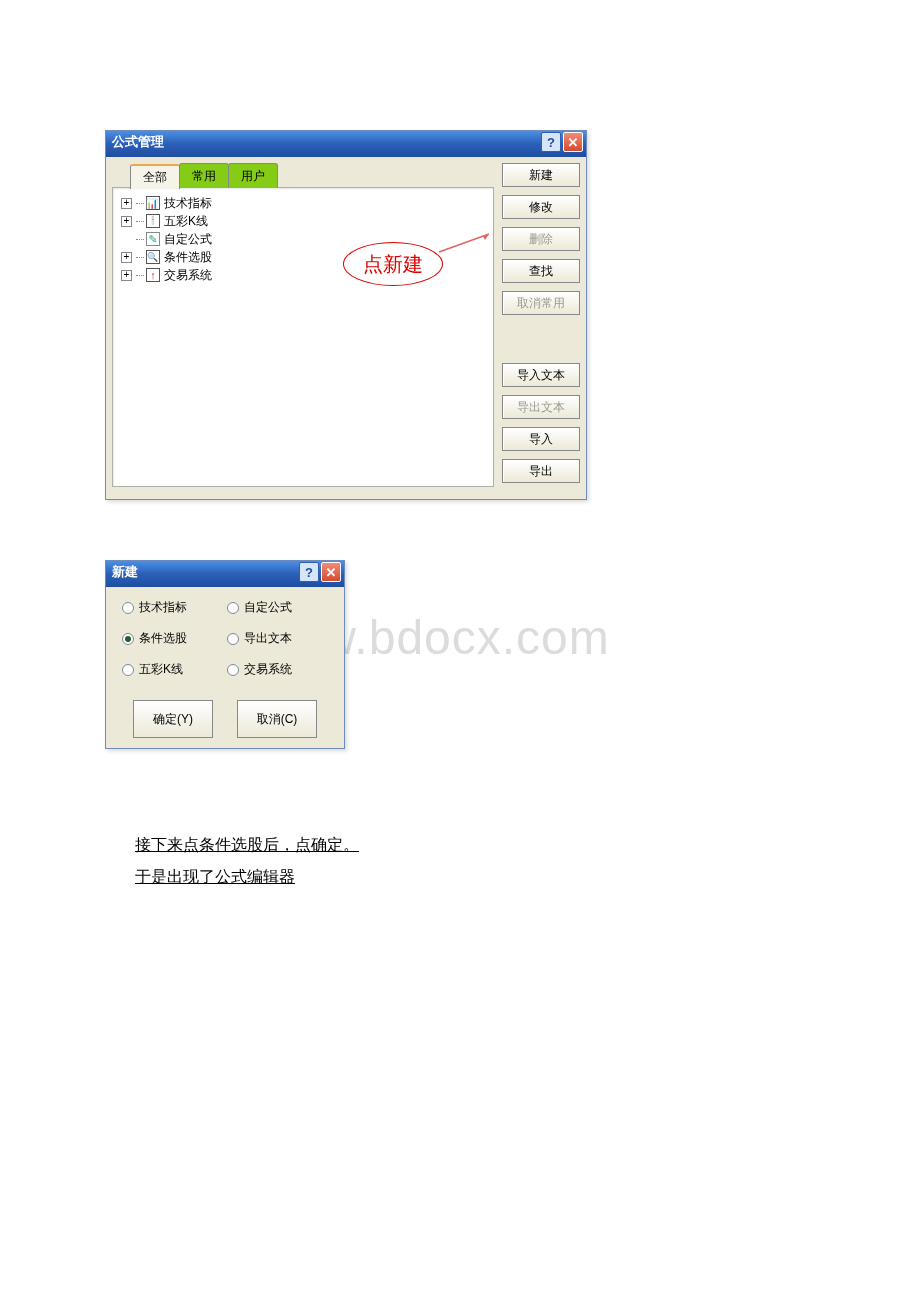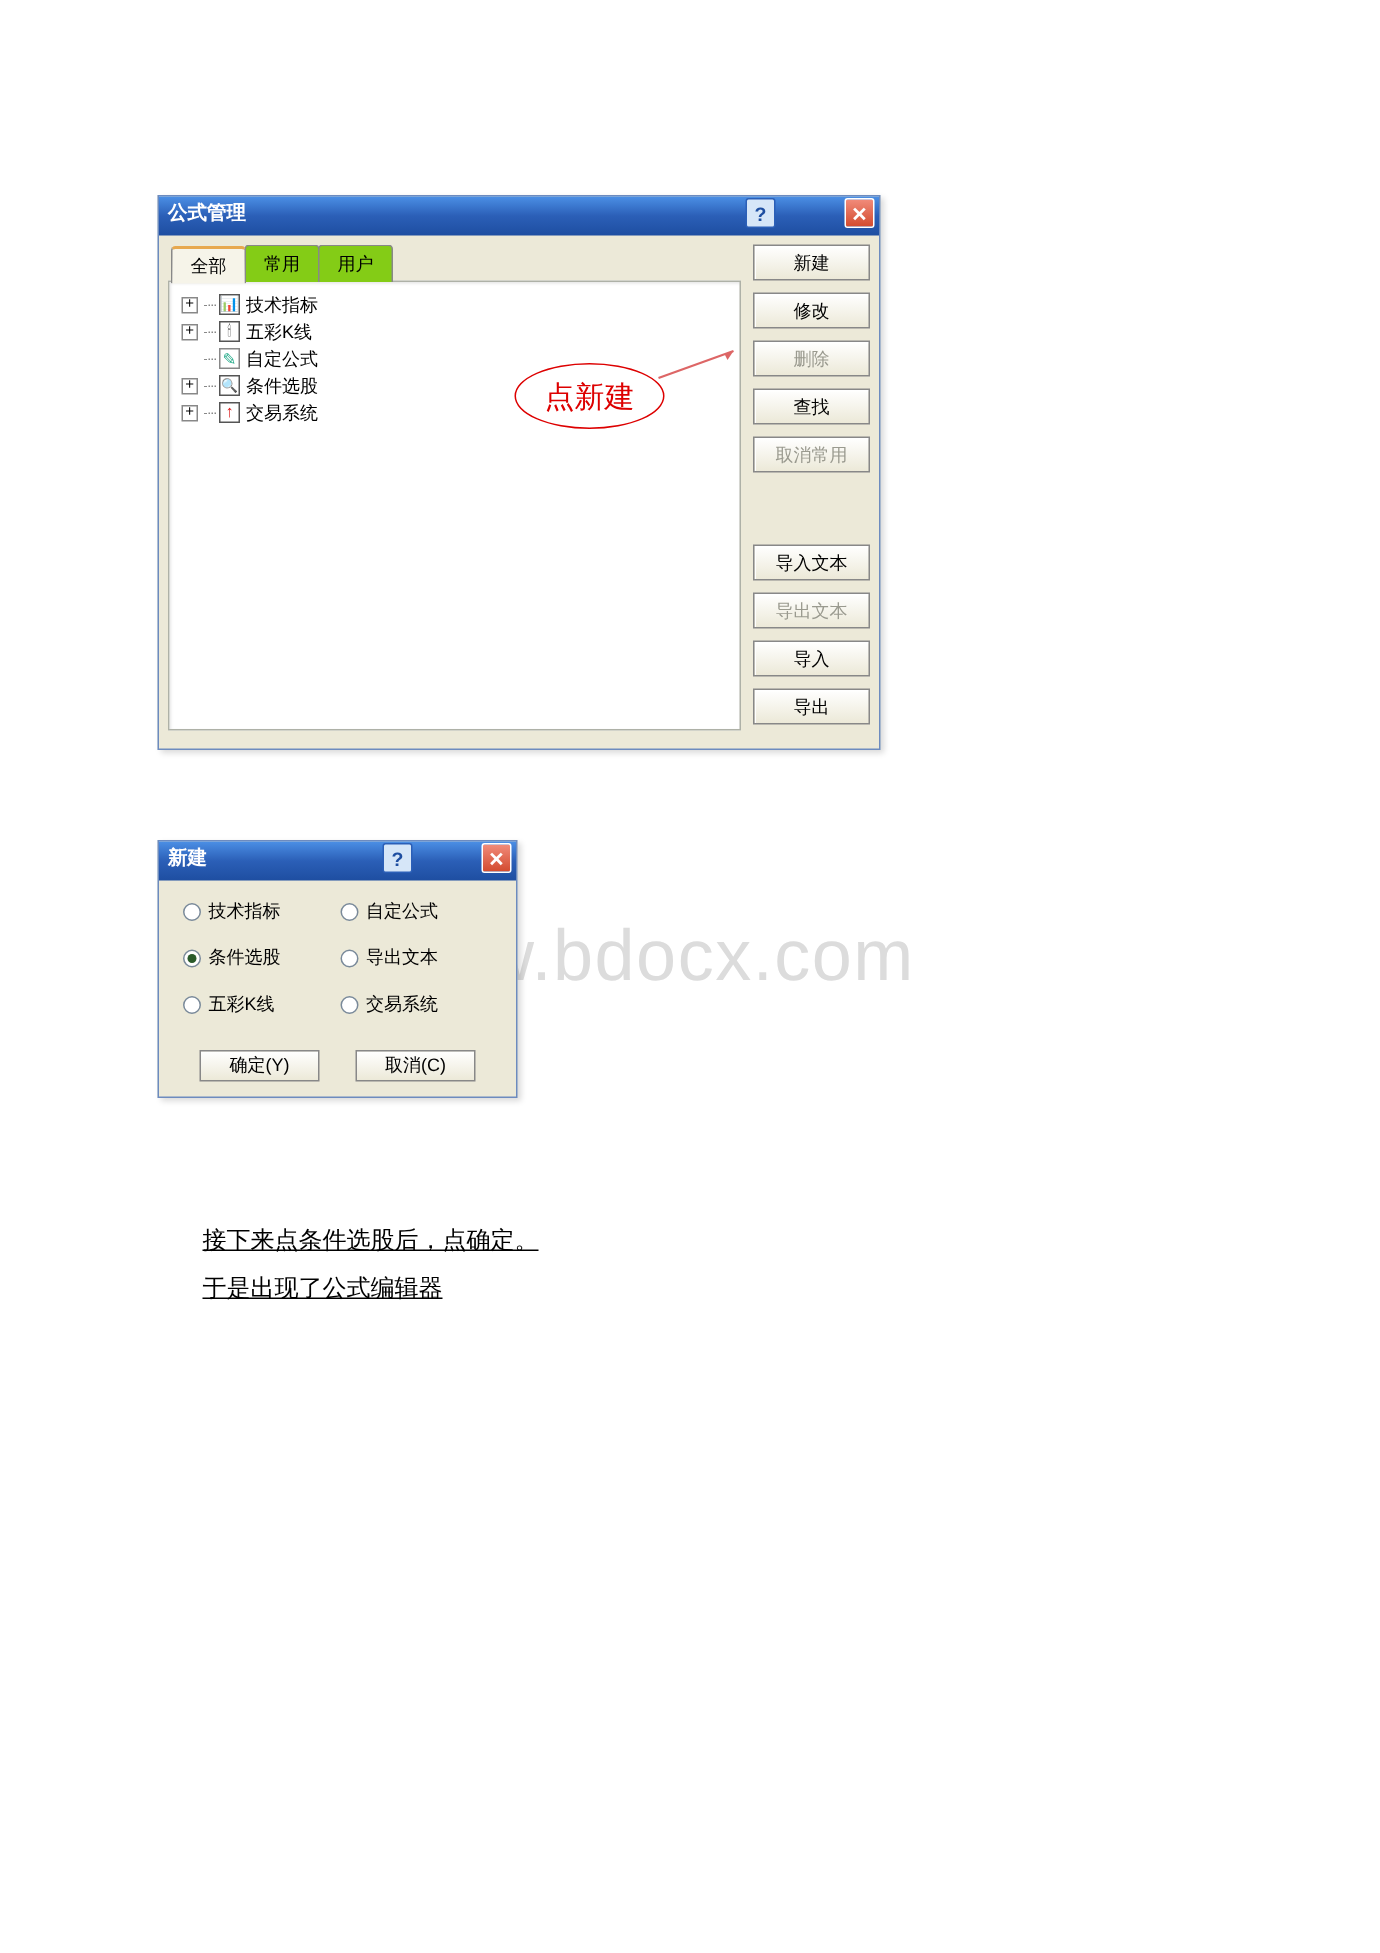--- a/index.html
+++ b/index.html
@@ -32,21 +32,20 @@
     .dialog1 { width: 482px; }
     .titlebar {
       height: 26px;
       background: linear-gradient(to bottom, #4b8fe5 0%, #2b5fb7 50%, #1e4ea1 100%);
       display: flex;
       align-items: center;
       padding: 0 3px 4px 6px;
       color: #fff;
       font-weight: bold;
       font-size: 13px;
-      gap: 44px;
     }
     .titlebar .title-text { flex: 1; }
     .titlebar-btn {
       width: 20px; height: 20px;
       margin-left: 2px;
       display: flex; align-items: center; justify-content: center;
       background: #d6e6f8;
       border: 1px solid #2b5fb7;
       border-radius: 2px;
       color: #1e4ea1;
@@ -60,21 +59,21 @@
       border-color: #fff;
     }
     .dialog1-body {
       padding: 6px 6px 8px 6px;
       display: flex;
     }
     .left-col { flex: 1; }
     .right-col { width: 86px; padding-left: 8px; display: flex; flex-direction: column; }
     .tabrow {
       display: flex;
-      margin-left: 2px;
+      margin-left: 18px;
       position: relative;
       z-index: 2;
     }
     .tab {
       padding: 4px 12px 3px 12px;
       border: 1px solid #888;
       border-bottom: none;
       background: #84cc16;
       margin-right: -1px;
       cursor: pointer;
@@ -219,21 +218,21 @@
       background: #2a5a2a;
       border-radius: 50%;
     }
     .dlg2-buttons {
       display: flex;
       gap: 24px;
       justify-content: center;
       padding-top: 6px;
     }
     .dlg2-btn {
-      width: 80px; height: 21px;
+      width: 80px; height: 38px;
       border: 1px solid #888;
       background: linear-gradient(to bottom,#fff,#ece9d8);
       cursor: pointer;
       font-size: 12px;
     }
     
     .doc-text {
       margin-top: 80px;
       margin-left: 30px;
       font-size: 16px;

